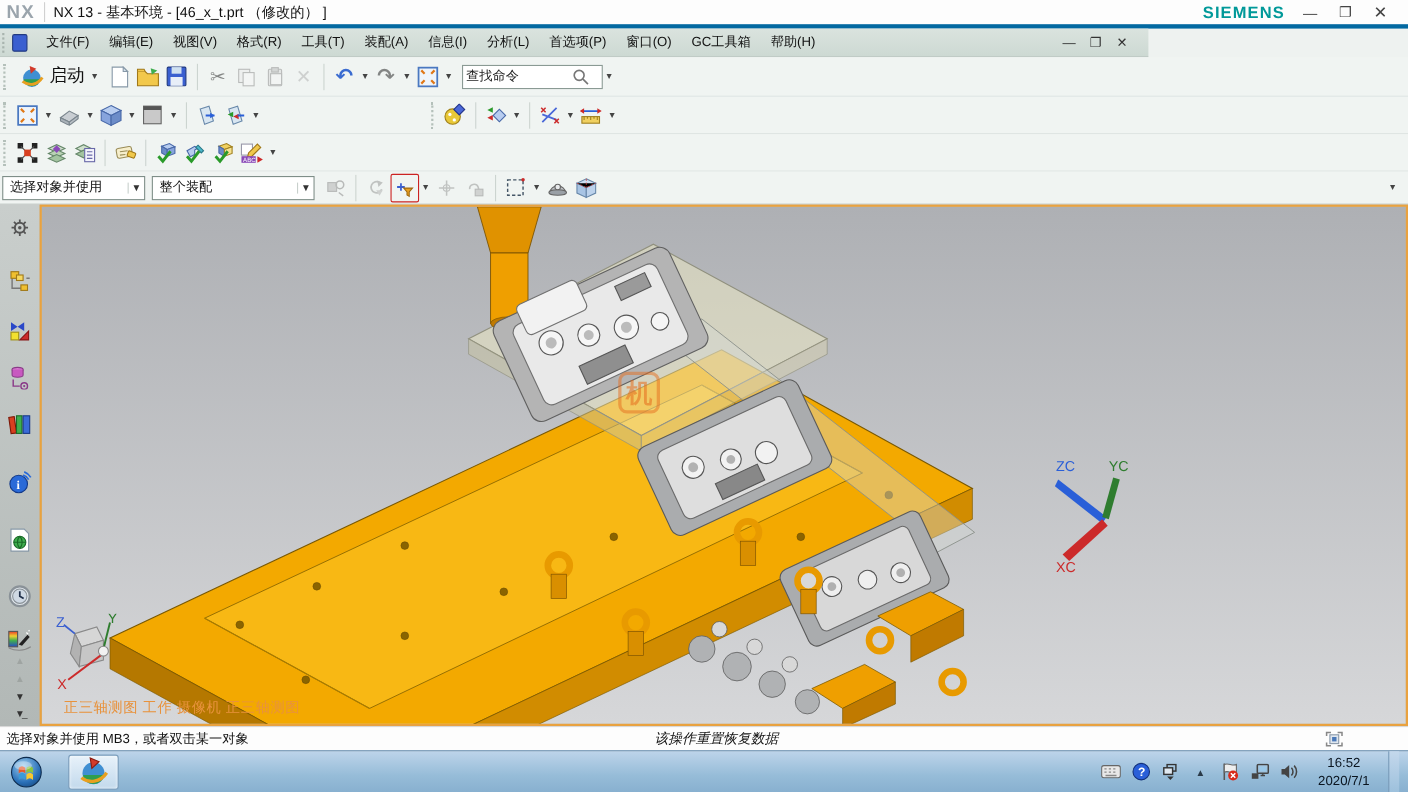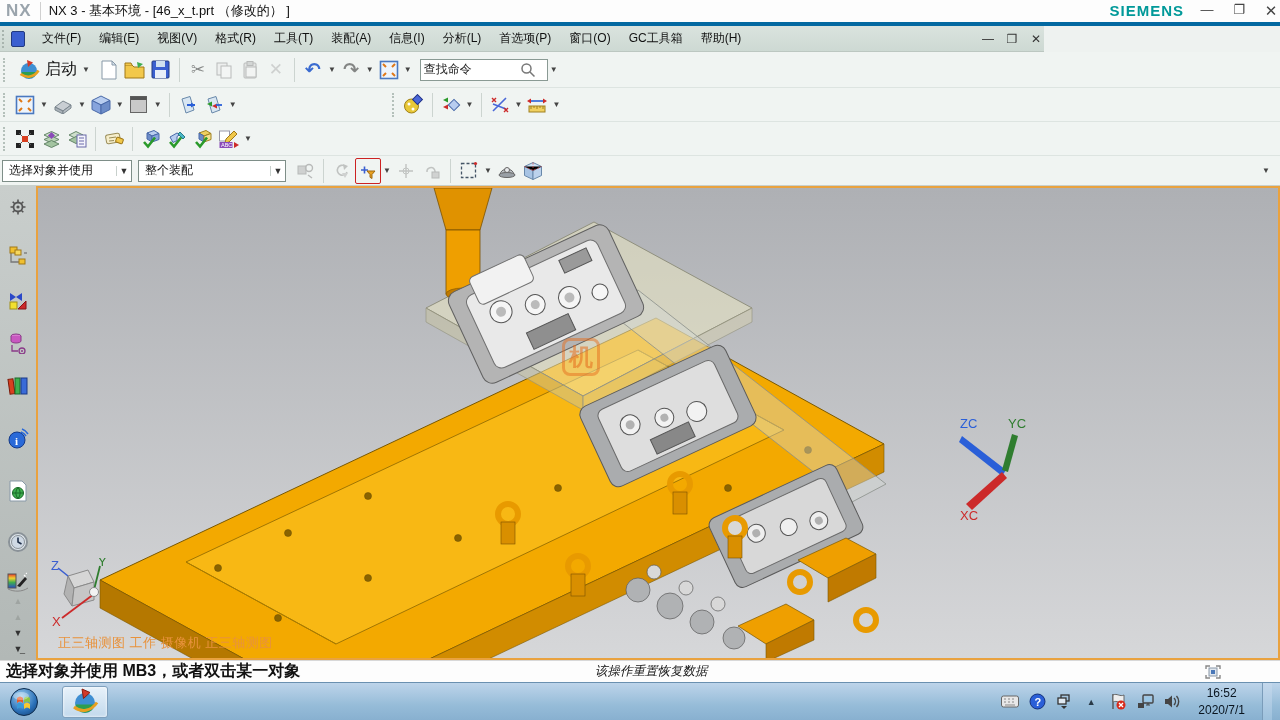--- a/index.html
+++ b/index.html
@@ -5,21 +5,21 @@
   * { margin:0; padding:0; box-sizing:border-box; }
   html,body { width:1280px; height:720px; overflow:hidden;
     font-family:"Liberation Sans","DejaVu Sans",sans-serif; font-size:12px; }
   #app { position:relative; width:1280px; height:720px; background:#eef2f0; }
 
   
   .titlebar { position:absolute; left:0; top:0; width:1280px; height:26px;
     background:#fdfdfd; display:flex; align-items:center; border-bottom:4px solid #0369a1; }
   .nx-logo { font-weight:bold; font-size:17px; color:#9aa4ac; letter-spacing:1px; padding:0 8px 0 6px; }
   .tb-title { color:#111; font-size:13px; border-left:1px solid #d0d0d0; padding-left:8px; }
-  .tb-right { margin-left:auto; display:flex; align-items:flex-start; gap:14px; padding-right:0; }
+  .tb-right { margin-left:auto; display:flex; align-items:center; gap:14px; padding-right:16px; }
   .siemens { color:#019999; font-weight:bold; font-size:15px; letter-spacing:1px; }
   .winbtn { color:#444; font-size:13px; width:18px; text-align:center; cursor:default; }
 
   
   .menubar { position:absolute; left:0; top:26px; width:1044px; height:26px;
     background:linear-gradient(#dae3de,#cdd9d3); display:flex; align-items:center;
     border-bottom:1px solid #bcc7c1; }
   .menu-grip { width:5px; height:18px; border-left:2px dotted #a8b4ae; margin:0 4px 0 2px; }
   .menu-doc { width:14px; height:16px; background:#3a5fd0; border:1px solid #223a80; margin-right:8px; border-radius:2px; }
   .menu-item { padding:3px 9px; color:#111; white-space:nowrap; }
@@ -69,21 +69,21 @@
   .watermark { position:absolute; left:524px; top:150px; display:flex; align-items:center; gap:6px; opacity:.62; }
   .wm-logo { width:38px; height:38px; border:3px solid rgba(230,110,30,.8); border-radius:8px;
     color:rgba(230,110,30,.9); font-size:24px; font-weight:bold; display:flex; align-items:center; justify-content:center; }
   .wm-text { color:rgba(232,120,32,.9); font-size:27px; font-weight:bold; letter-spacing:2px;
     text-shadow:0 0 2px rgba(255,255,255,.6); line-height:1; }
   .wm-sub { color:rgba(215,40,40,.9); font-size:7px; letter-spacing:1.5px; margin-top:2px; }
 
   
   .statusbar { position:absolute; left:0; top:660px; width:1280px; height:22px; background:#fdfdfd;
     border-top:1px solid #d8d8d8; display:flex; align-items:center; color:#111; }
-  .st-left { padding-left:6px; font-size:16px;font-weight:bold; }
+  .st-left { padding-left:6px; font-size:12px; }
   .st-mid { position:absolute; left:595px; font-size:12.5px;font-style:italic; }
   .st-ric { position:absolute; right:58px; top:3px; }
 
   
   .taskbar { position:absolute; left:0; top:682px; width:1280px; height:38px;
     background:linear-gradient(#bdd4ea,#96bcd8 60%,#88b0d0); border-top:1px solid #6a90b0; display:flex; align-items:center; }
   .orb { width:48px; height:38px; display:flex; align-items:center; justify-content:center; }
   .taskbtn { width:46px; height:32px; margin-left:14px; border:1px solid #7fa0bd; border-radius:3px;
     background:linear-gradient(#e8f2fa,#c2d9ec); display:flex; align-items:center; justify-content:center;
     box-shadow:inset 0 0 3px #fff; }
@@ -92,21 +92,21 @@
   .clock { text-align:center; color:#0a1520; font-size:12px; line-height:1.35; padding:0 8px; }
   .showdesk { width:10px; height:38px; border-left:1px solid #7a9cba; background:linear-gradient(#c4d8ec,#9cc0dc); }
 </style>
 </head>
 <body>
 
 <div id="app">
 
   <div class="titlebar">
     <span class="nx-logo">NX</span>
-    <span class="tb-title">NX 3 - 基本环境 - [46_x_t.prt （修改的） ]</span>
+    <span class="tb-title">NX 13 - 基本环境 - [46_x_t.prt （修改的） ]</span>
     <span class="tb-right">
       <span class="siemens">SIEMENS</span>
       <span class="winbtn">—</span>
       <span class="winbtn">❐</span>
       <span class="winbtn" style="font-size:15px;">✕</span>
     </span>
   </div>
 
   <div class="menubar">
     <span class="menu-grip"></span>

